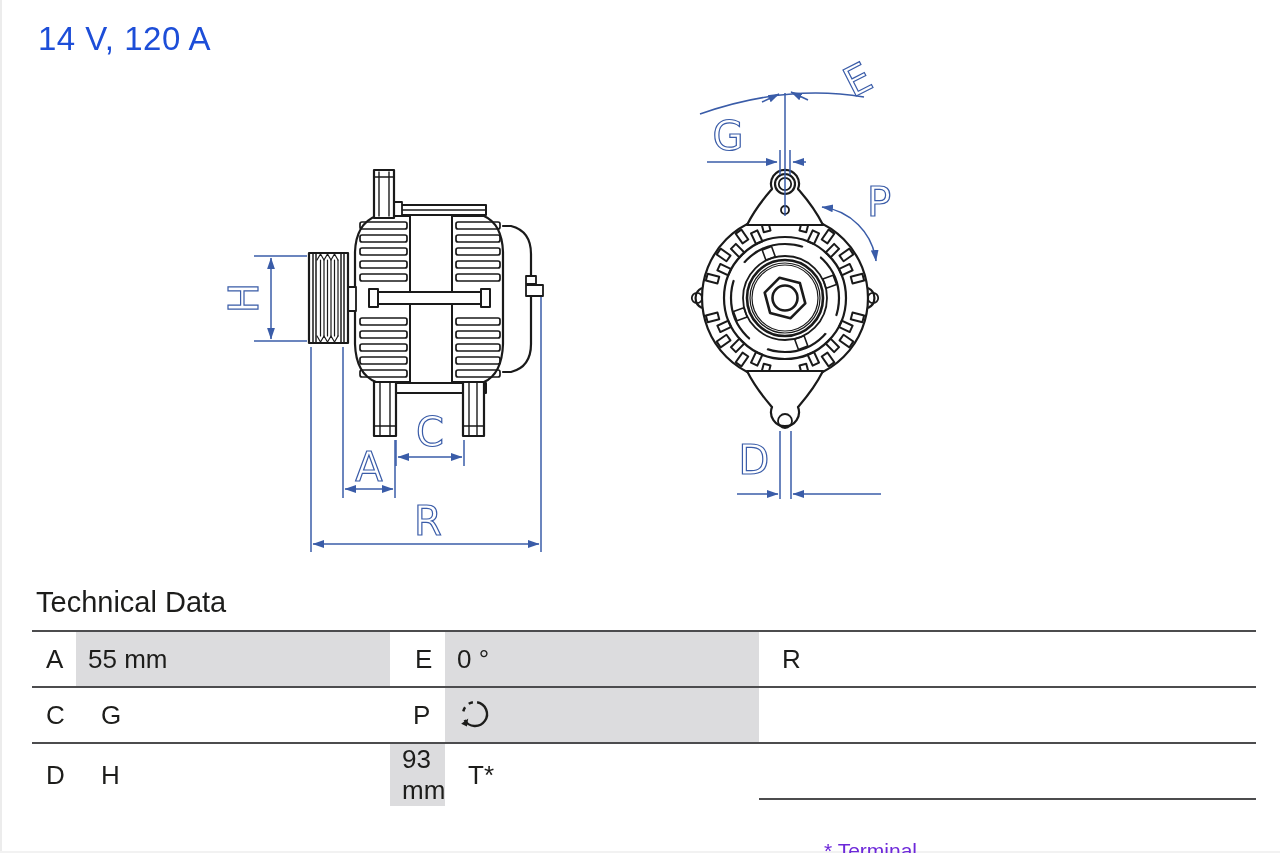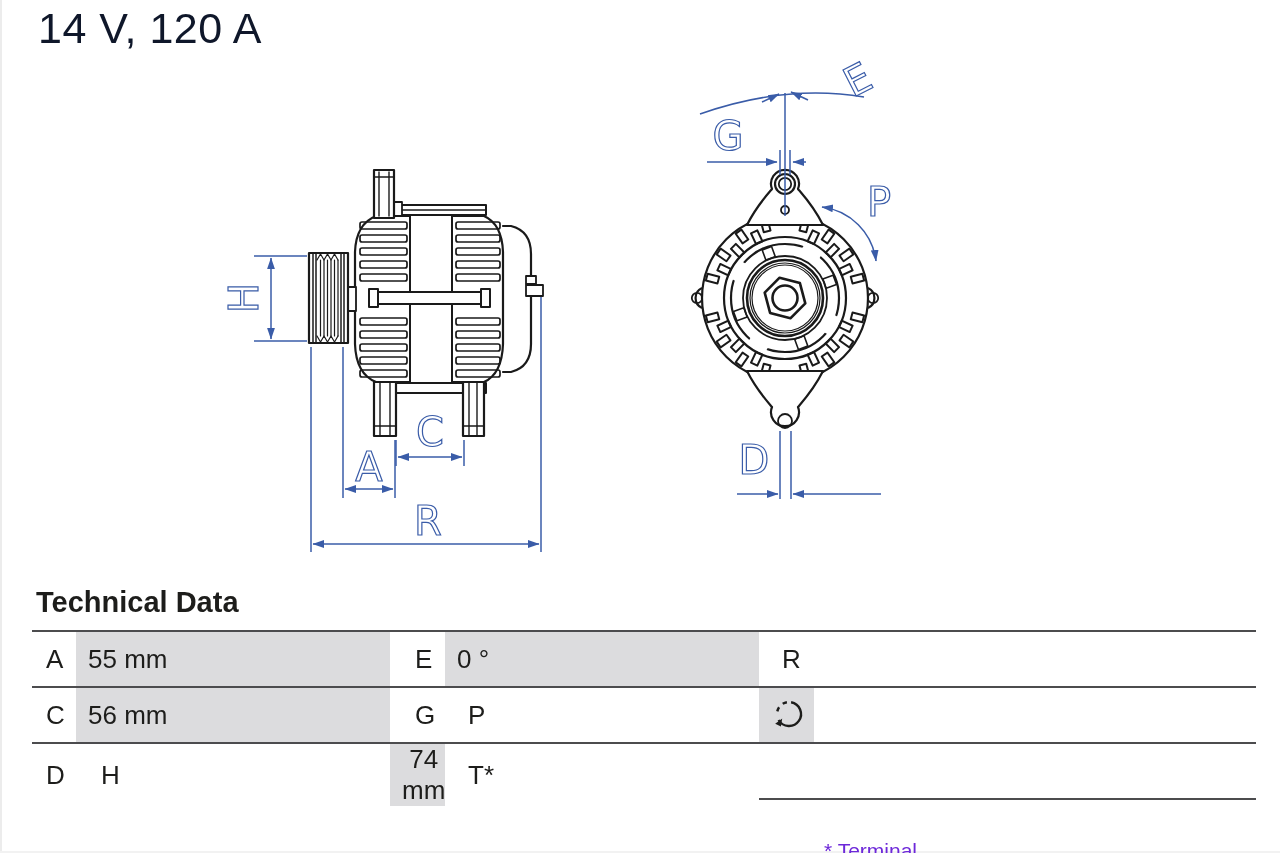--- a/index.html
+++ b/index.html
@@ -3,40 +3,40 @@
 <meta charset="utf-8">
 <style>
   html,body{margin:0;padding:0;}
   body{
     width:1280px;height:853px;position:relative;background:#ffffff;
     font-family:"Liberation Sans", sans-serif;color:#1d1d1b;overflow:hidden;
   }
   .edge-left{position:absolute;left:0;top:0;width:2px;height:853px;background:#ececec;}
   .edge-bottom{position:absolute;left:0;bottom:0;width:1280px;height:2px;background:#f2f2f2;}
   .page-title{
-    position:absolute;left:38px;top:4px;font-size:43px;letter-spacing:.5px;color:#0f172a;
+    position:absolute;left:38px;top:20px;font-size:33px;letter-spacing:.5px;color:#1d4ed8;
   }
   .drawing-svg{position:absolute;left:0;top:0;}
   .tech-title{
-    position:absolute;left:36px;top:586px;font-size:29px;font-weight:bold;color:#1d1d1b;
+    position:absolute;left:36px;top:586px;font-size:29px;font-weight:normal;color:#1d1d1b;
   }
   .spec-table{
     position:absolute;left:32px;top:630px;width:1224px;
     border-top:2px solid #4c4c4e;border-bottom:2px solid #4c4c4e;
   }
   .spec-row{
     display:grid;grid-template-columns:44px 314px 55px 314px 55px 1fr;
     height:54px;border-bottom:2px solid #4c4c4e;
   }
   .spec-row:last-child{border-bottom:none;}
   .cell{display:flex;align-items:center;font-size:26px;}
   .cell.key{background:#ffffff;padding-left:14px;}
   .cell.key.k2{padding-left:25px;}
   .cell.key.k3{padding-left:23px;}
-  .cell.val{background:#dcdcde;padding-left:12px;text-align:center;}
+  .cell.val{background:#dcdcde;padding-left:12px;}
   .footnote{
     position:absolute;left:824px;top:818px;font-size:21px;color:#6d28d9;margin-top:21px;
   }
   .rot-icon{display:block;}
 </style>
 </head>
 <body>
 
 <div class="edge-left"></div>
 <div class="edge-bottom"></div>
@@ -247,32 +247,31 @@
 <div class="spec-table">
   <div class="spec-row">
     <div class="cell key">A</div>
     <div class="cell val">55 mm</div>
     <div class="cell key k2">E</div>
     <div class="cell val">0 °</div>
     <div class="cell key k3">R</div>
   </div>
   <div class="spec-row">
     <div class="cell key">C</div>
-    <div class="cell val">56 mm</div>
     <div class="cell key k2">G</div>
     <div class="cell key k3">P</div>
     <div class="cell val">
       <svg class="rot-icon" width="36" height="34" viewBox="0 0 36 34">
         <path d="M20.1,4.2 A12,12 0 1 1 7.6,22" fill="none" stroke="#1d1d1b" stroke-width="2.4"></path>
         <path d="M15.9,4.2 A12,12 0 0 0 6.2,13.9" fill="none" stroke="#1d1d1b" stroke-width="2.4" stroke-dasharray="4.5 5"></path>
         <polygon points="4.2,25.8 11.2,20.4 9.9,28.4" fill="#1d1d1b"></polygon>
       </svg>
     </div>
   </div>
   <div class="spec-row">
     <div class="cell key">D</div>
     <div class="cell key k2">H</div>
-    <div class="cell val">74 mm</div>
+    <div class="cell val">93 mm</div>
     <div class="cell key k3">T*</div>
   </div>
 </div>
 
 <div class="footnote">* Terminal</div>
 
 </body></html>

